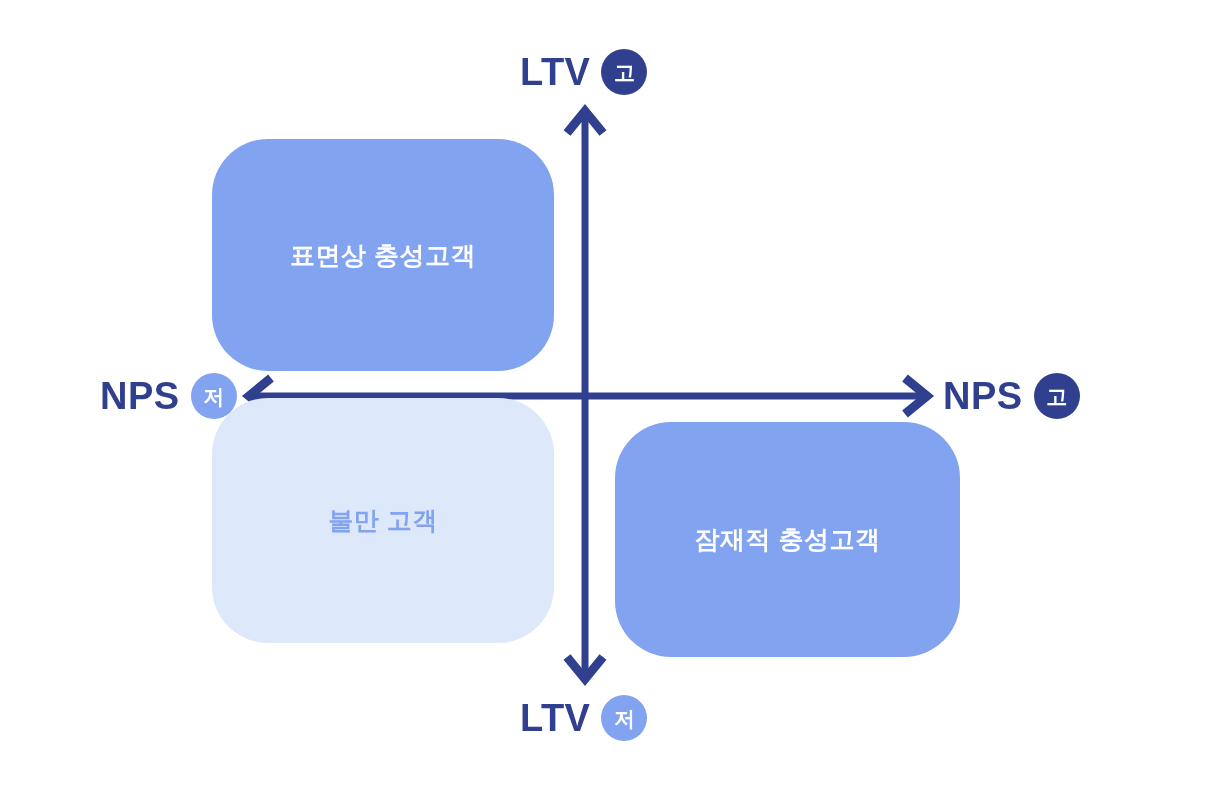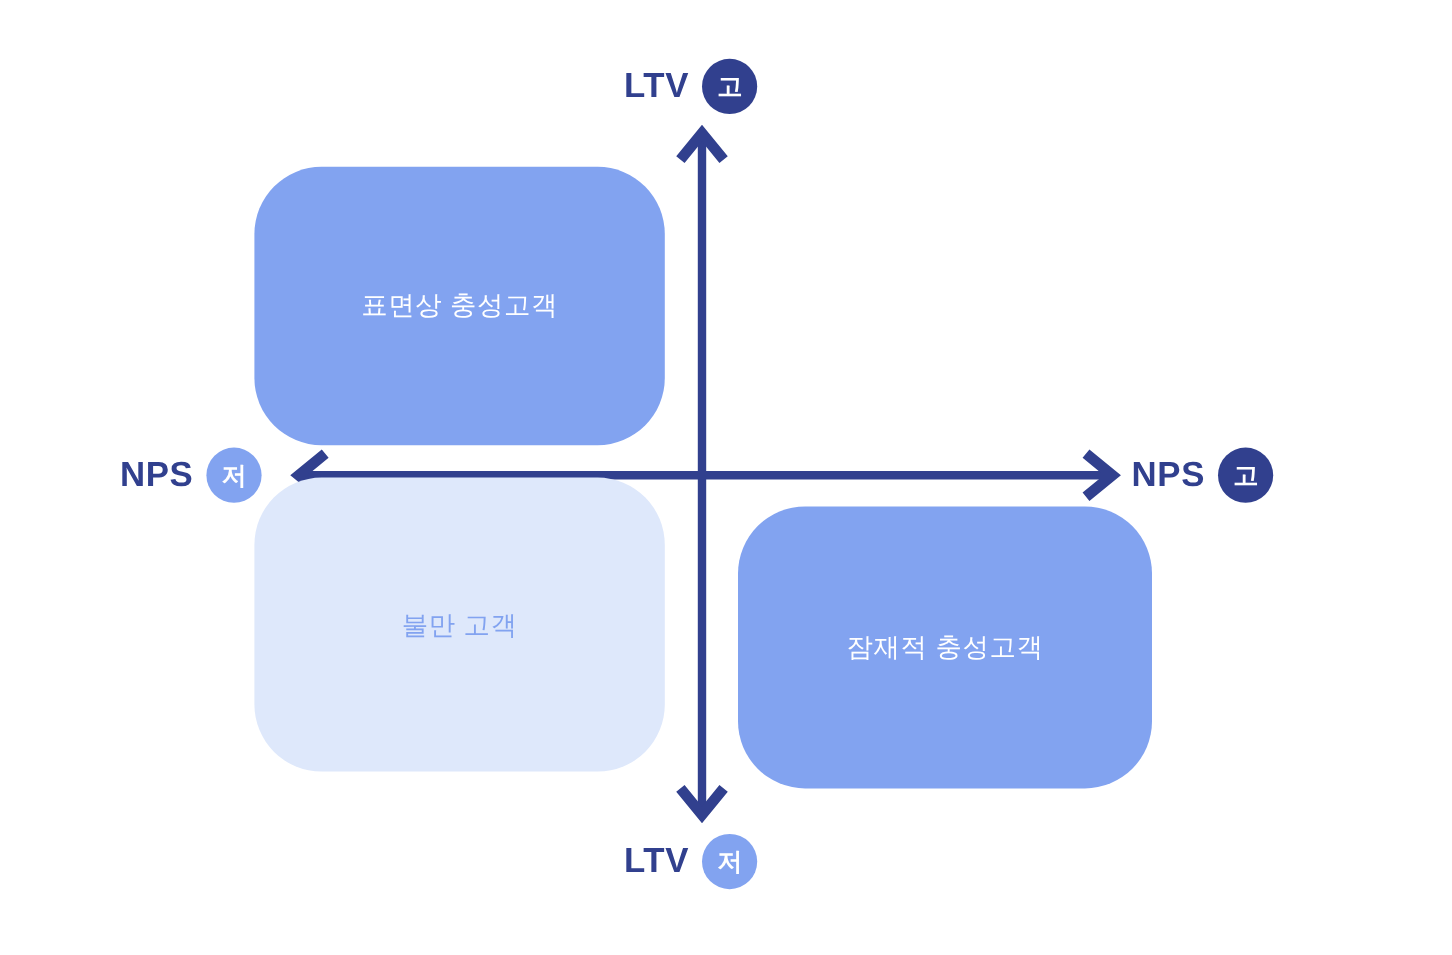--- a/index.html
+++ b/index.html
@@ -12,28 +12,28 @@
   *{margin:0;padding:0;box-sizing:border-box;}
   html,body{width:1210px;height:796px;background:var(--background);
     font-family:"Liberation Sans","DejaVu Sans",sans-serif;}
   .stage{position:relative;width:1210px;height:796px;background:var(--background);overflow:hidden;}
 
   .axes{position:absolute;left:0;top:0;width:1210px;height:796px;}
   .axes .shaft{stroke:var(--dark-navy);stroke-width:7;fill:none;stroke-linecap:butt;}
   .axes .head{stroke:var(--dark-navy);stroke-width:9;fill:none;stroke-linejoin:miter;stroke-linecap:butt;}
 
   .quad{position:absolute;border-radius:56px;display:flex;align-items:center;justify-content:center;}
-  .quad .q-label{font-size:22px;font-weight:400;letter-spacing:0.5px;white-space:nowrap;}
+  .quad .q-label{font-size:25px;font-weight:700;letter-spacing:0.5px;white-space:nowrap;}
   .q-tl{left:212px;top:139px;width:342px;height:232px;background:var(--medium-blue);color:var(--white-text);}
   .q-tr{left:615px;top:132px;width:345px;height:239px;background:var(--dark-navy);color:var(--white-text);}
   .q-bl{left:212px;top:398px;width:342px;height:245px;background:var(--light-blue);color:var(--medium-blue);}
   .q-br{left:615px;top:422px;width:345px;height:235px;background:var(--medium-blue);color:var(--white-text);}
 
   .axis-label{position:absolute;display:flex;align-items:center;gap:11px;height:46px;}
-  .axis-text{font-size:29px;font-weight:800;color:var(--dark-navy);letter-spacing:0.5px;}
+  .axis-text{font-size:38px;font-weight:800;color:var(--dark-navy);letter-spacing:0.5px;}
   .badge{width:46px;height:46px;border-radius:50%;display:flex;align-items:center;justify-content:center;
     color:var(--white-text);font-size:21px;font-weight:700;line-height:1;}
   .badge.dark{background:var(--dark-navy);}
   .badge.light{background:var(--medium-blue);}
 
   .al-top{left:520px;top:49px;}
   .al-bottom{left:520px;top:695px;}
   .al-left{left:100px;top:373px;}
   .al-right{left:943px;top:373px;}
 </style>

